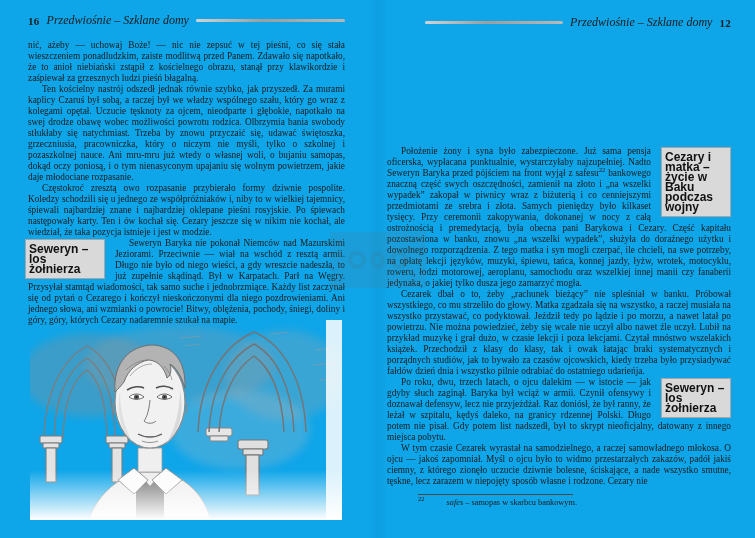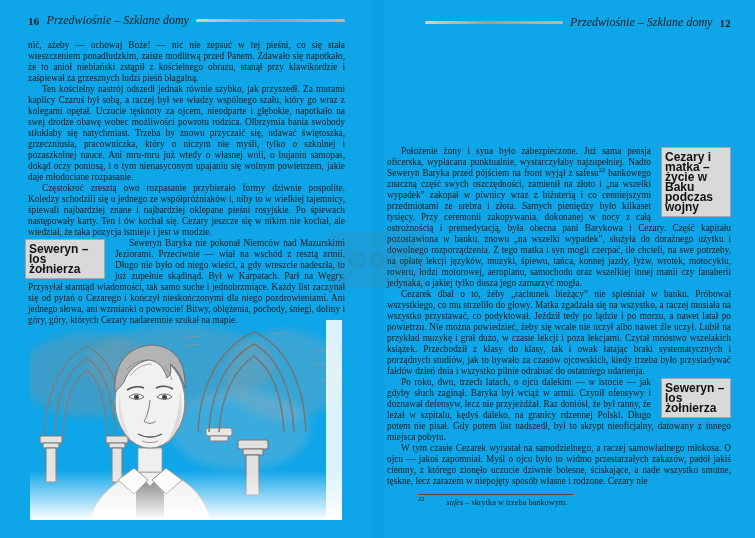--- a/index.html
+++ b/index.html
@@ -210,21 +210,21 @@
       <p><span>Cezarek dbał o to, żeby „rachunek bieżący” nie spleśniał w banku. Próbował wszystkiego, co mu strzeliło do głowy. Matka zgadzała się na wszystko, a raczej musiała na wszystko przystawać, co podyktował. Jeździł tedy po lądzie i po morzu, a nawet latał po powietrzu. Nie można powiedzieć, żeby się wcale nie uczył albo nawet źle uczył. Lubił na przykład muzykę i grał dużo, w czasie lekcji i poza lekcjami. Czytał mnóstwo wszelakich książek. Przechodził z klasy do klasy, tak i owak łatając braki systematycznych i porządnych studiów, jak to bywało za czasów ojcowskich, kiedy trzeba było przysiadywać fałdów dzień dnia i wszystko pilnie odrabiać do ostatniego </span><span class="italic">udarieńja</span><span>.</span></p>
       <p>
         <span class="margin-note note-right">Seweryn – los żołnierza</span>
         <span>Po roku, dwu, trzech latach, o ojcu dalekim — w istocie — jak gdyby słuch zaginął. Baryka był wciąż w armii. Czynił ofensywy i doznawał defensyw, lecz nie przyjeżdżał. Raz doniósł, że był ranny, że leżał w szpitalu, kędyś daleko, na granicy rdzennej Polski. Długo potem nie pisał. Gdy potem list nadszedł, był to skrypt nieoficjalny, datowany z innego miejsca pobytu.</span>
       </p>
       <p><span>W tym czasie Cezarek wyrastał na samodzielnego, a raczej samowładnego młokosa. O ojcu — jakoś zapomniał. Myśl o ojcu było to widmo przestarzałych zakazów, padół jakiś ciemny, z którego zionęło uczucie dziwnie bolesne, ściskające, a nade wszystko smutne, tęskne, lecz zarazem w niepojęty sposób własne i rodzone. Cezary nie</span></p>
 
       <div class="footnote">
         <div class="fn-rule"></div>
         <sup class="fnref">22</sup>
-        <span class="fn-term">safes</span><span> – skrytka w trzeba bankowym.</span>
+        <span class="fn-term">safes</span><span> – samopas w skarbcu bankowym.</span>
       </div>
     </div>
   </div>
 
   <div class="spine-shadow"></div>
   <div class="watermark">
     <span class="wm-glyph"></span>
     <span class="wm-glyph small"></span>
     <span class="wm-glyph"></span>
   </div>

